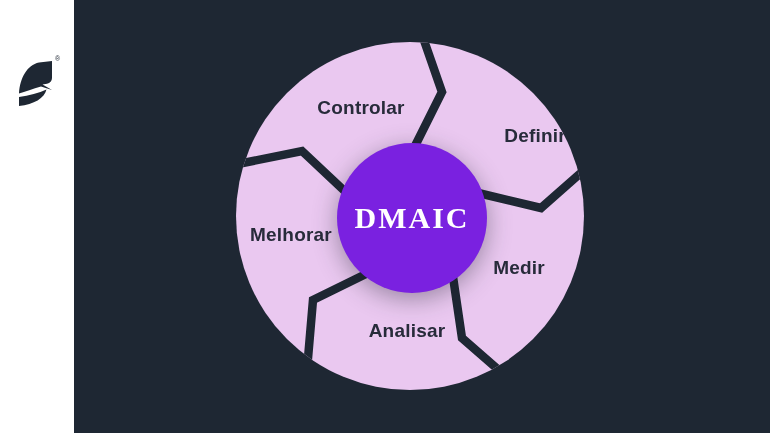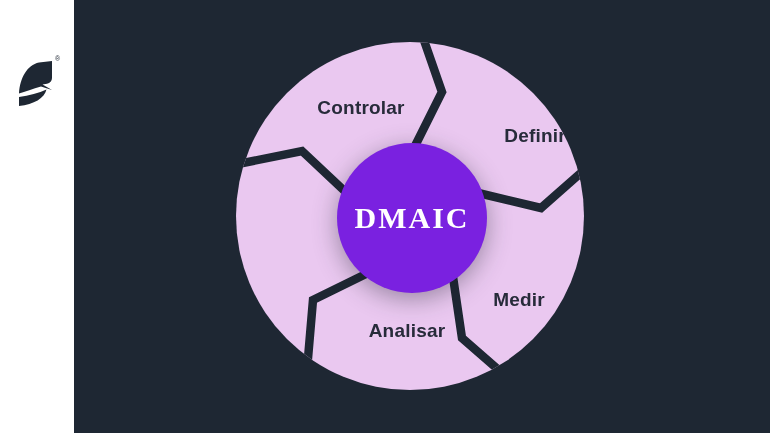--- a/index.html
+++ b/index.html
@@ -55,21 +55,21 @@
     position: absolute;
     transform: translate(-50%, -50%);
     font-family: "Liberation Sans", sans-serif;
     font-size: 19px;
     font-weight: 700;
     letter-spacing: 0.2px;
     color: #272b3a;
     white-space: nowrap;
   }
   .pos-definir   { left: 501px; top: 136px; margin-left: 34px; }
-  .pos-medir     { left: 519px; top: 268px; margin-top: 32px; }
+  .pos-medir     { left: 519px; top: 268px; }
   .pos-analisar  { left: 407px; top: 331px; }
   .pos-melhorar  { left: 291px; top: 235px; }
   .pos-controlar { left: 361px; top: 108px; }
 </style>
 </head>
 <body>
 
 <div class="stage">
 
   <aside class="sidebar">
@@ -111,16 +111,17 @@
       </g>
 
       <circle class="center-disc" cx="412" cy="218" r="75" fill="#7a21e0"></circle>
 
       <text class="center-text" x="412" y="228" text-anchor="middle">DMAIC</text>
     </svg>
 
     <span class="step-label pos-definir">Definir</span>
     <span class="step-label pos-medir">Medir</span>
     <span class="step-label pos-analisar">Analisar</span>
+    <span class="step-label pos-melhorar">Melhorar</span>
     <span class="step-label pos-controlar">Controlar</span>
   </main>
 
 </div>
 
 </body></html>

